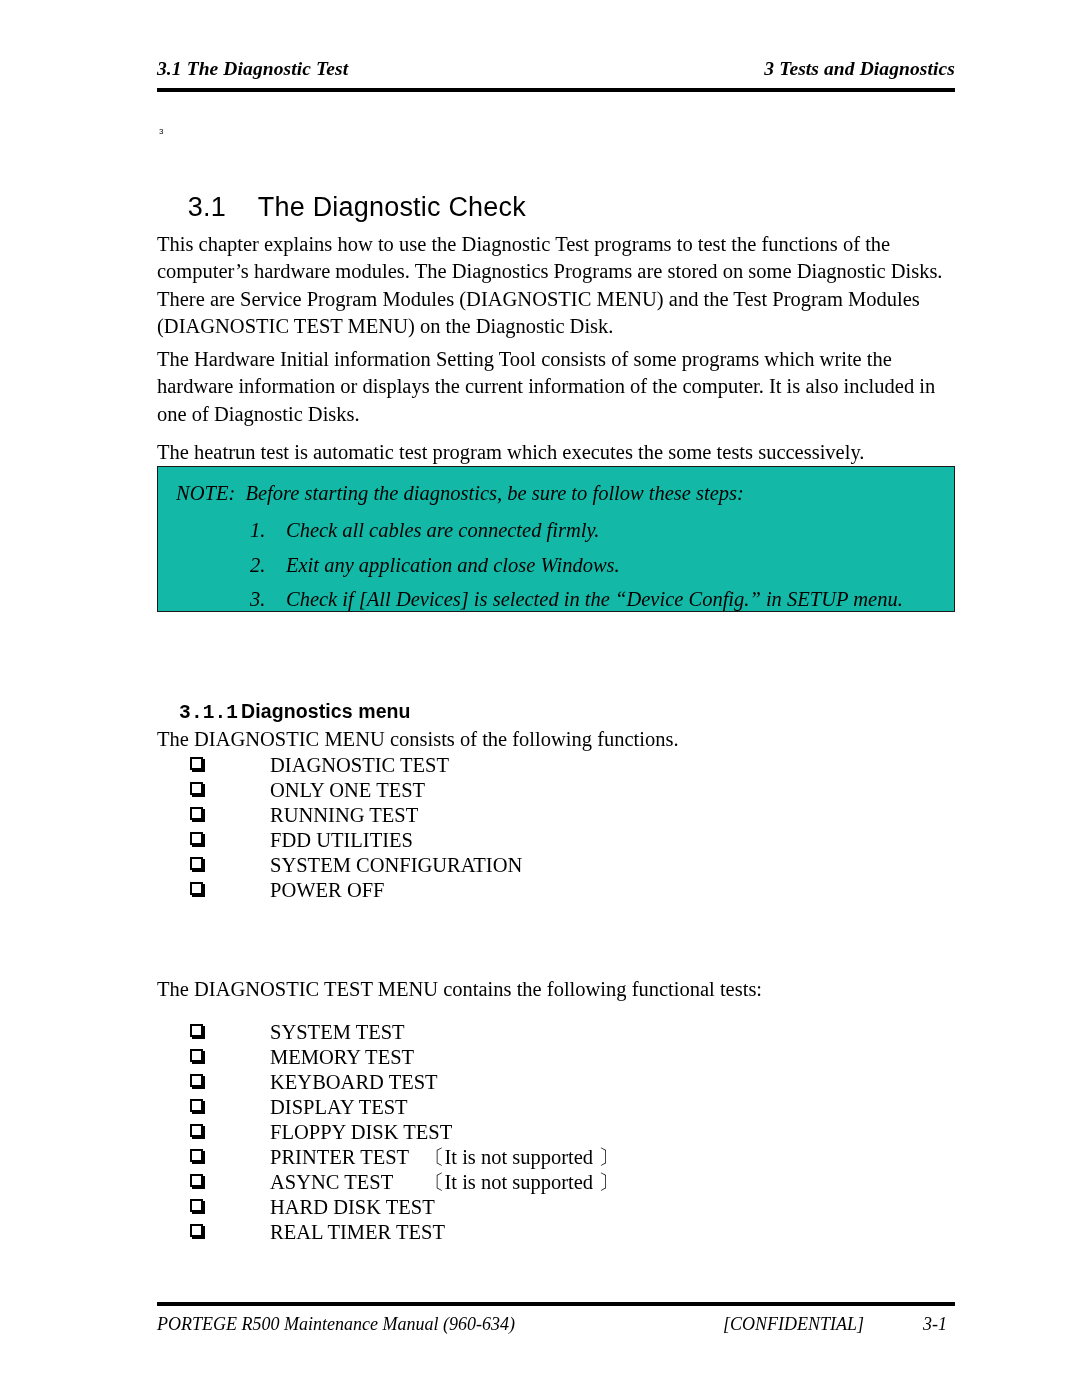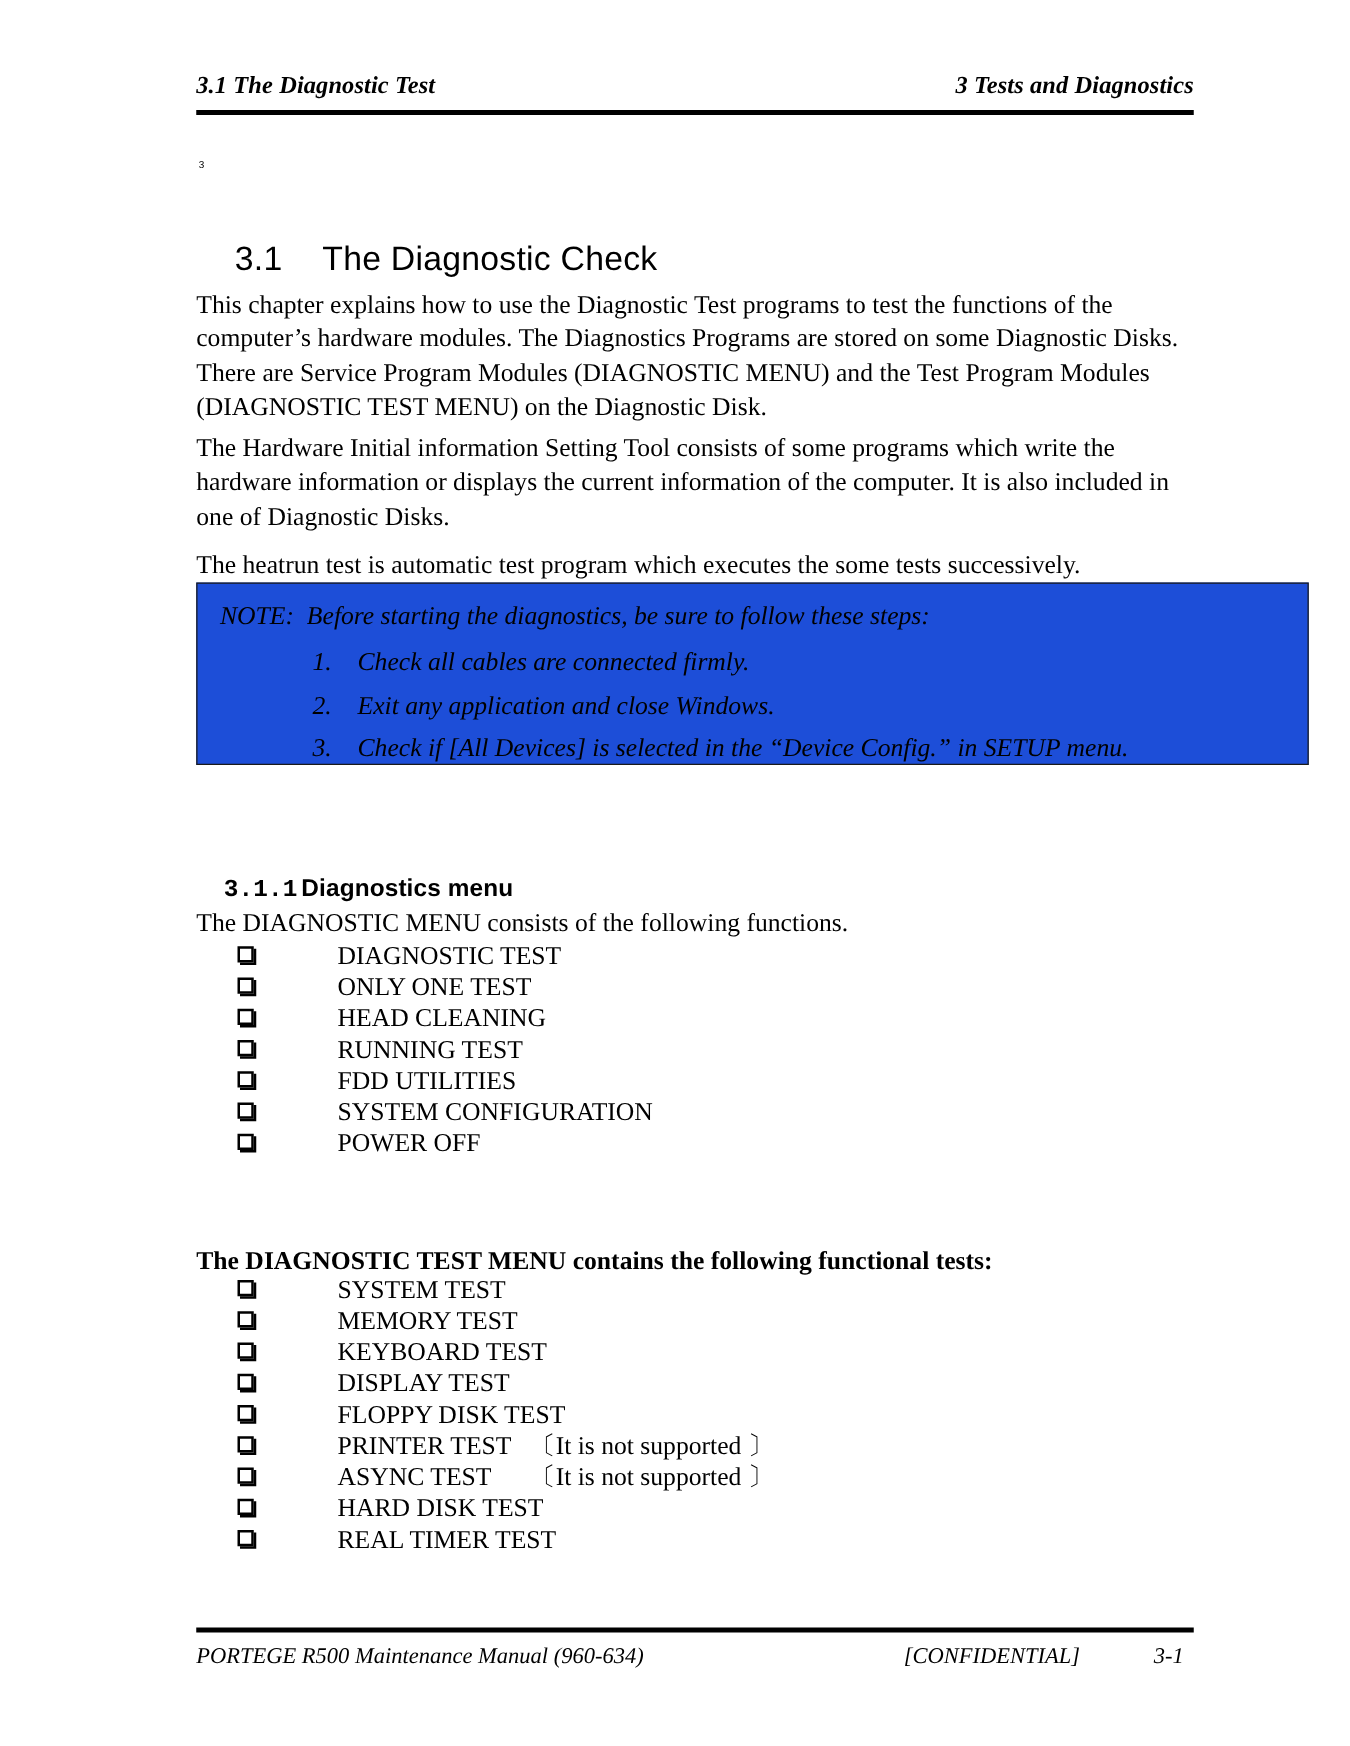--- a/index.html
+++ b/index.html
@@ -80,25 +80,25 @@
   }
   #para1 { top: 210px; }
   #para2 { top: 325px; }
   #para3 { top: 418px; }
 
   
   .note-box {
     position: absolute;
     left: 157px;
     top: 466px;
-    width: 890px;
+    width: 798px;
     height: 146px;
     border: 1.5px solid #1a1a1a;
     box-sizing: border-box;
-    background: #1d4ed8;
+    background: #14b8a6;
   }
   .note-head {
     position: absolute;
     left: 18px;
     top: 12px;
     font-style: italic;
     font-size: 20.5px;
     line-height: 28px;
     white-space: pre;
   }
@@ -251,41 +251,37 @@
     <div class="chk-row">
       <span class="chk-box"></span>
       <span class="chk-label">DIAGNOSTIC TEST</span>
     </div>
     <div class="chk-row">
       <span class="chk-box"></span>
       <span class="chk-label">ONLY ONE TEST</span>
     </div>
     <div class="chk-row">
       <span class="chk-box"></span>
-      <span class="chk-label">HEAD CLEANING</span>
-    </div>
-    <div class="chk-row">
-      <span class="chk-box"></span>
       <span class="chk-label">RUNNING TEST</span>
     </div>
     <div class="chk-row">
       <span class="chk-box"></span>
       <span class="chk-label">FDD UTILITIES</span>
     </div>
     <div class="chk-row">
       <span class="chk-box"></span>
       <span class="chk-label">SYSTEM CONFIGURATION</span>
     </div>
     <div class="chk-row">
       <span class="chk-box"></span>
       <span class="chk-label">POWER OFF</span>
     </div>
   </div>
 
-  <p class="para" style="top:975px;font-weight:bold;">The DIAGNOSTIC TEST MENU contains the following functional tests:</p>
+  <p class="para" style="top:955px;">The DIAGNOSTIC TEST MENU contains the following functional tests:</p>
 
   <div class="chk-list" id="list2">
     <div class="chk-row">
       <span class="chk-box"></span>
       <span class="chk-label">SYSTEM TEST</span>
     </div>
     <div class="chk-row">
       <span class="chk-box"></span>
       <span class="chk-label">MEMORY TEST</span>
     </div>

